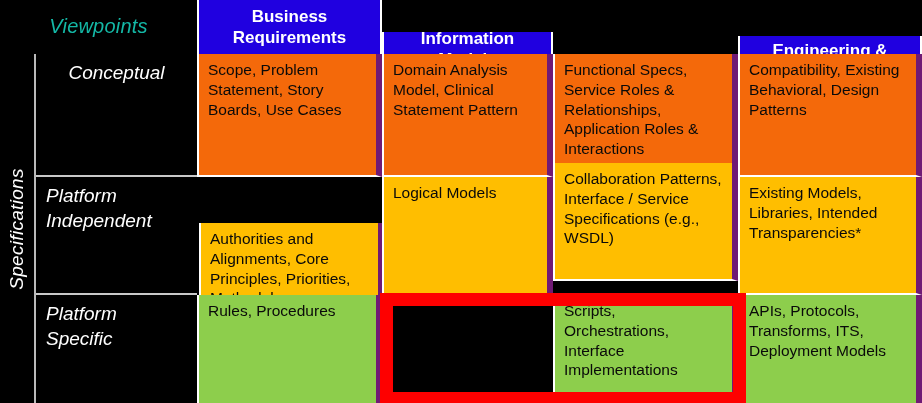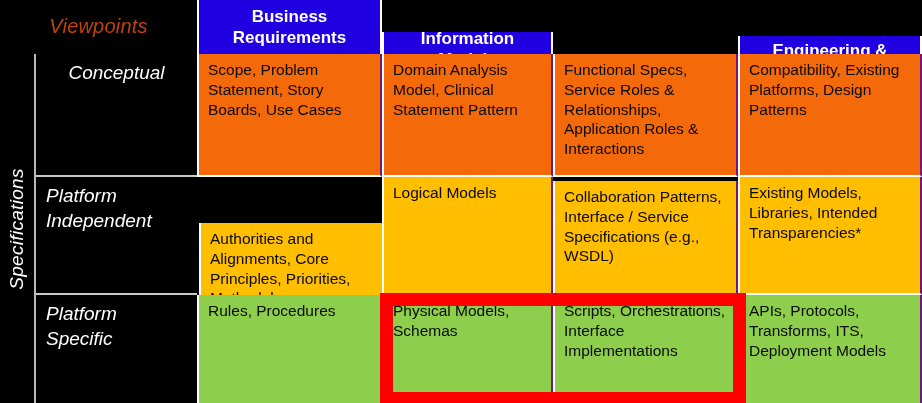--- a/index.html
+++ b/index.html
@@ -24,21 +24,21 @@
   
   .cell {
     position: absolute;
     box-sizing: border-box;
     overflow: hidden;
   }
 
   
   .hdr-corner {
     background: #000000;
-    color: #c2410c;
+    color: #14b8a6;
     font-style: italic;
     font-weight: 400;
     font-size: 20px;
     line-height: 1.15;
     display: flex;
     align-items: center;
     justify-content: center;
     letter-spacing: 0.2px;
   }
   .hdr-col {
@@ -90,21 +90,21 @@
   }
   .rowlabel.last { border-bottom: none; }
 
   
   .body-cell {
     color: #0a0a0a;
     font-size: 15.5px;
     line-height: 1.28;
     padding: 6px 8px 4px 9px;
     border-left: 2px solid #ffffff;
-    border-right: 2px solid #701a75;
+    border-right: 6px solid #701a75;
     border-bottom: 2px solid #ffffff;
     text-align: left;
   }
   .tone-conceptual { background: #f4690a; }
   .tone-pim        { background: #ffbe00; }
   .tone-psm        { background: #8dce4c; }
   .body-cell.lastrow { border-bottom: none; }
 
   
   #highlight-box {
@@ -156,41 +156,38 @@
   <div class="cell body-cell tone-conceptual" style="left:197px; top:54px; width:185px; height:123px;">
     <span>Scope, Problem Statement, Story Boards, Use Cases</span>
   </div>
   <div class="cell body-cell tone-conceptual" style="left:382px; top:54px; width:171px; height:123px;">
     <span>Domain Analysis Model, Clinical Statement Pattern</span>
   </div>
   <div class="cell body-cell tone-conceptual" style="left:553px; top:54px; width:185px; height:123px;">
     <span>Functional Specs, Service Roles &amp; Relationships, Application Roles &amp; Interactions</span>
   </div>
   <div class="cell body-cell tone-conceptual" style="left:738px; top:54px; width:184px; height:123px;">
-    <span>Compatibility, Existing Platforms, Design Patterns</span>
+    <span>Compatibility, Existing Behavioral, Design Patterns</span>
   </div>
 
   <div class="cell body-cell tone-pim" style="left:199px; top:177px; width:185px; height:118px;margin-top:46px;">
     <span>Authorities and Alignments, Core Principles, Priorities, Methodology</span>
   </div>
   <div class="cell body-cell tone-pim" style="left:382px; top:177px; width:171px; height:118px;">
     <span>Logical Models</span>
   </div>
-  <div class="cell body-cell tone-pim" style="left:553px; top:181px; width:185px; height:118px;">
+  <div class="cell body-cell tone-pim" style="left:553px; top:163px; width:185px; height:118px;">
     <span>Collaboration Patterns, Interface / Service Specifications (e.g., WSDL)</span>
   </div>
   <div class="cell body-cell tone-pim" style="left:738px; top:177px; width:184px; height:118px;">
     <span>Existing Models, Libraries, Intended Transparencies*</span>
   </div>
 
   <div class="cell body-cell tone-psm lastrow" style="left:197px; top:295px; width:185px; height:108px;">
     <span>Rules, Procedures</span>
-  </div>
-  <div class="cell body-cell tone-psm lastrow" style="left:382px; top:295px; width:171px; height:108px;">
-    <span>Physical Models, Schemas</span>
   </div>
   <div class="cell body-cell tone-psm lastrow" style="left:553px; top:295px; width:185px; height:108px;">
     <span>Scripts, Orchestrations, Interface Implementations</span>
   </div>
   <div class="cell body-cell tone-psm lastrow" style="left:738px; top:295px; width:184px; height:108px;">
     <span>APIs, Protocols, Transforms, ITS, Deployment Models</span>
   </div>
 
   <div id="highlight-box" style="left:380px; top:293px; width:366px; height:112px;"></div>
 

